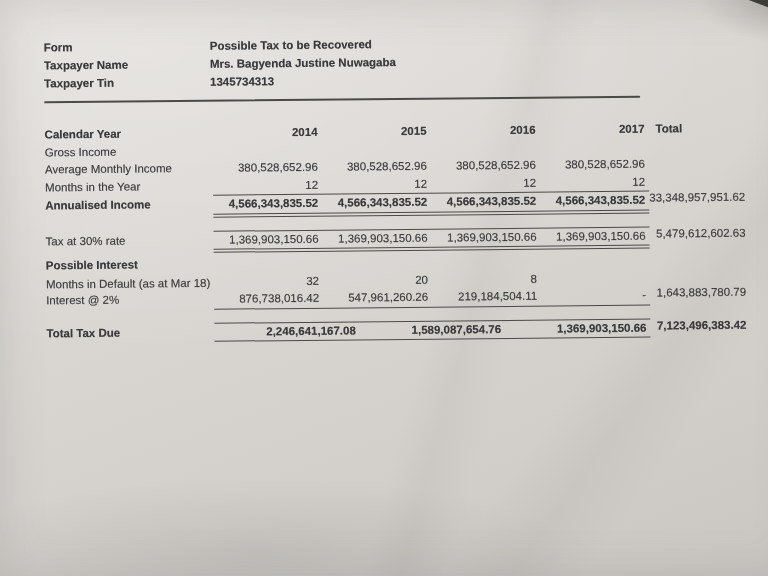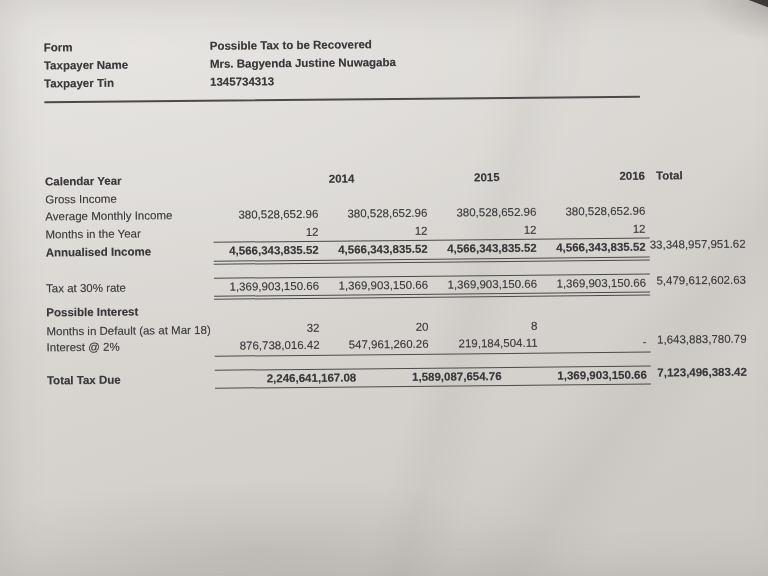--- a/index.html
+++ b/index.html
@@ -35,21 +35,21 @@
   .b{font-weight:bold;color:#39383a;}
   .h-row{display:flex;}
   .h-lbl{width:166px;}
   .rule{margin-top:9px;width:596px;height:2px;background:#4b4a48;border-radius:1px;}
   .table{margin-top:23px;}
   .row{display:flex;align-items:baseline;line-height:17.5px;}
   .lbl{width:168px;flex:0 0 168px;}
   .vals{width:436px;flex:0 0 436px;display:flex;}
   .cell{flex:1 1 25%;text-align:right;padding-right:4px;}
   .tot{width:96px;flex:0 0 96px;text-align:right;position:relative;top:-2px;}
-  .tot-head{text-align:left;padding-left:7px;top:0;margin-top:47px;}
+  .tot-head{text-align:left;padding-left:7px;top:0;}
   .bb{border-bottom:1.5px solid #4b4a48;}
   .db{border-bottom:4px double #4b4a48;}
   .bt{border-top:1.5px solid #4b4a48;}
   .gap-md{margin-top:13px;}
   .gap-sm{margin-top:3px;}
   .row-wrap{align-items:flex-end;}
   .row-wrap .lbl{line-height:16px;}
 </style>
 </head>
 <body>
@@ -77,20 +77,21 @@
     <div class="rule"></div>
 
     <div class="table">
 
       <div class="row">
         <div class="lbl b">Calendar Year</div>
         <div class="vals">
           <div class="cell b">2014</div>
           <div class="cell b">2015</div>
           <div class="cell b">2016</div>
+          <div class="cell b">2017</div>
         </div>
         <div class="tot tot-head b">Total</div>
       </div>
 
       <div class="row">
         <div class="lbl">Gross Income</div>
         <div class="vals">
           <div class="cell"></div>
           <div class="cell"></div>
           <div class="cell"></div>

